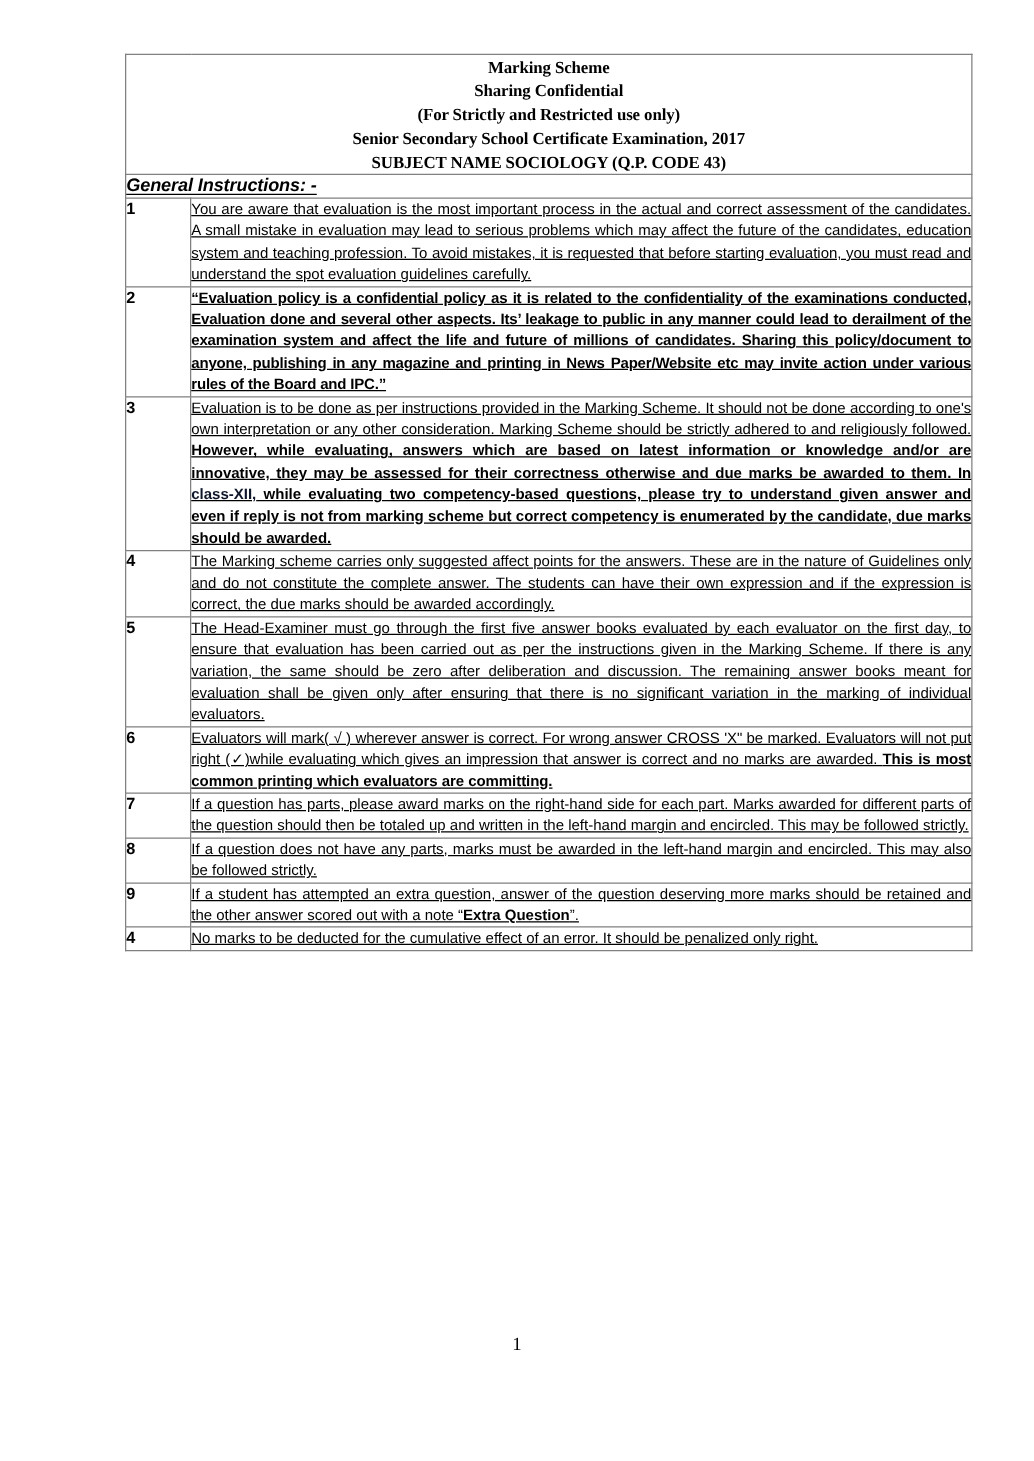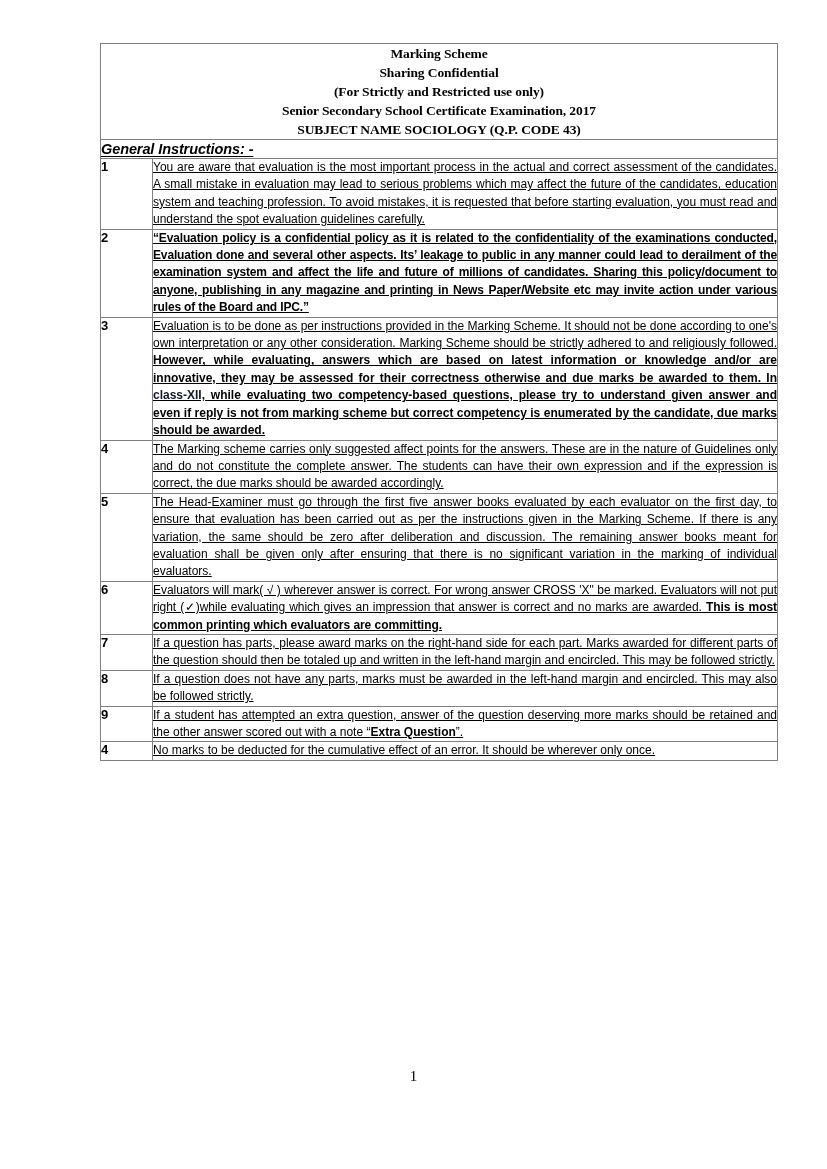--- a/index.html
+++ b/index.html
@@ -179,21 +179,21 @@
         <td class="body-cell">If a question does not have any parts, marks must be awarded in the left-hand margin and encircled. This may also be followed strictly.</td>
       </tr>
 
       <tr>
         <td class="num-cell">9</td>
         <td class="body-cell"><span>If a student has attempted an extra question, answer of the question deserving more marks should be retained and the other answer scored out with a note “</span><span class="b">Extra Question</span><span>”.</span></td>
       </tr>
 
       <tr>
         <td class="num-cell">4</td>
-        <td class="body-cell">No marks to be deducted for the cumulative effect of an error. It should be wherever only once.</td>
+        <td class="body-cell">No marks to be deducted for the cumulative effect of an error. It should be penalized only right.</td>
       </tr>
 
     </tbody>
   </table>
 
   <div class="page-number">1</div>
 
 </div>
 
 </body></html>

